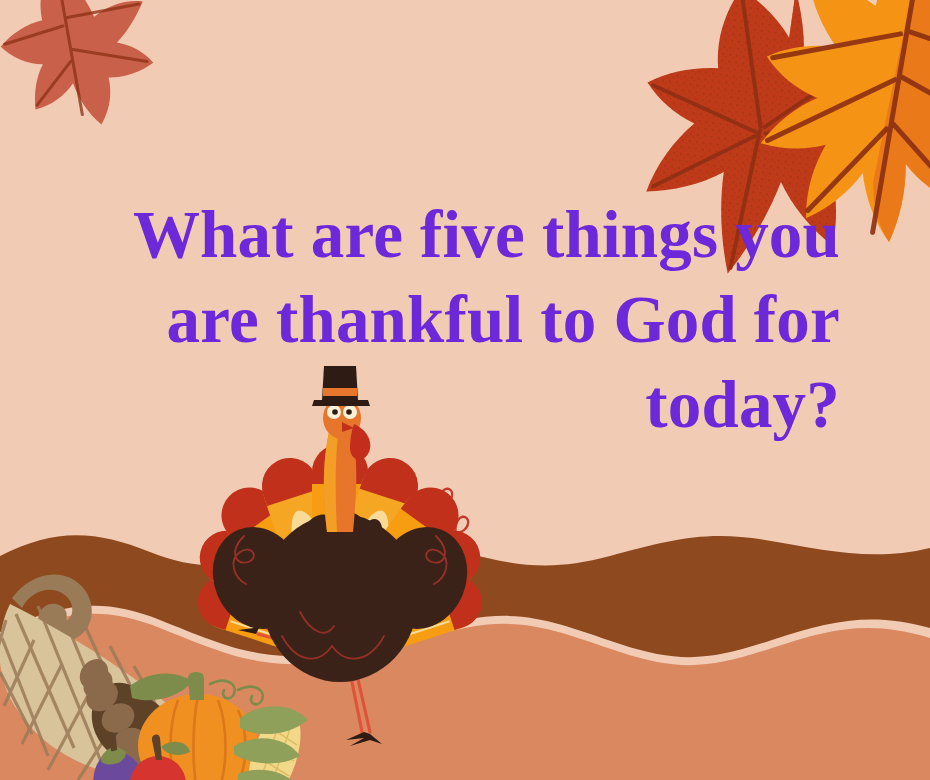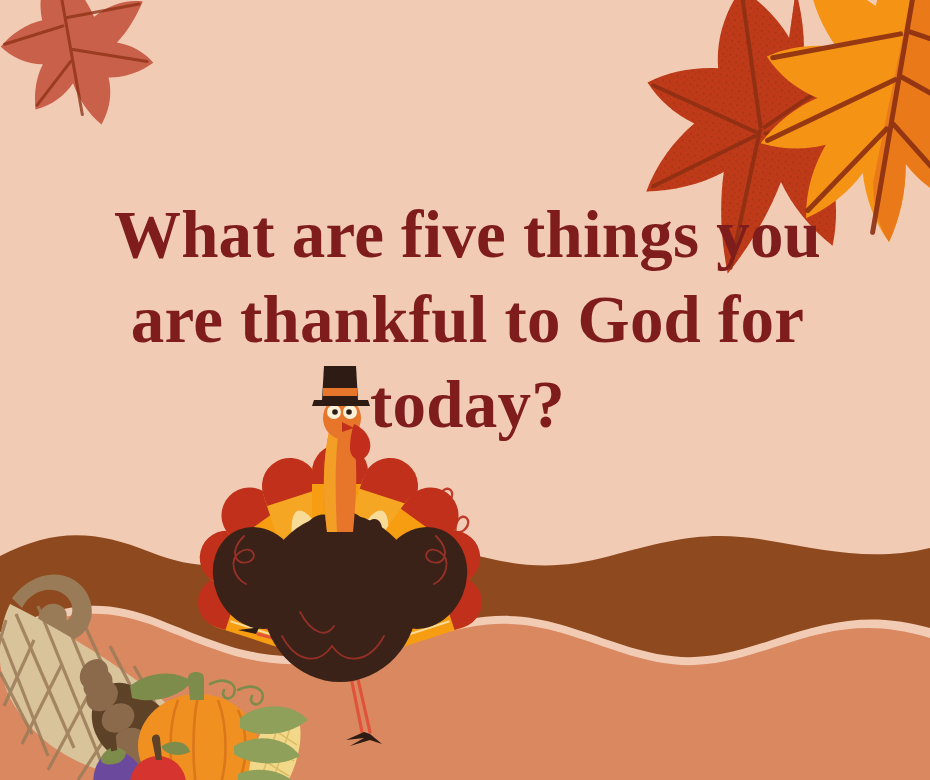--- a/index.html
+++ b/index.html
@@ -24,27 +24,27 @@
     left: 0;
     width: 930px;
     height: 780px;
     pointer-events: none;
   }
   #headline {
     position: absolute;
     left: 95px;
     top: 192px;
     width: 745px;
-    text-align: center;
+    text-align: right;
     font-family: "Liberation Serif", serif;
     font-size: 67px;
     line-height: 1.27;
     font-weight: 700;
     letter-spacing: 0.2px;
-    color: #7f1d1d;
+    color: #6d28d9;
     margin: 0;
     z-index: 40;
     white-space: pre-line;
   }
 </style>
 </head>
 <body>
 
 <div id="poster">
 

